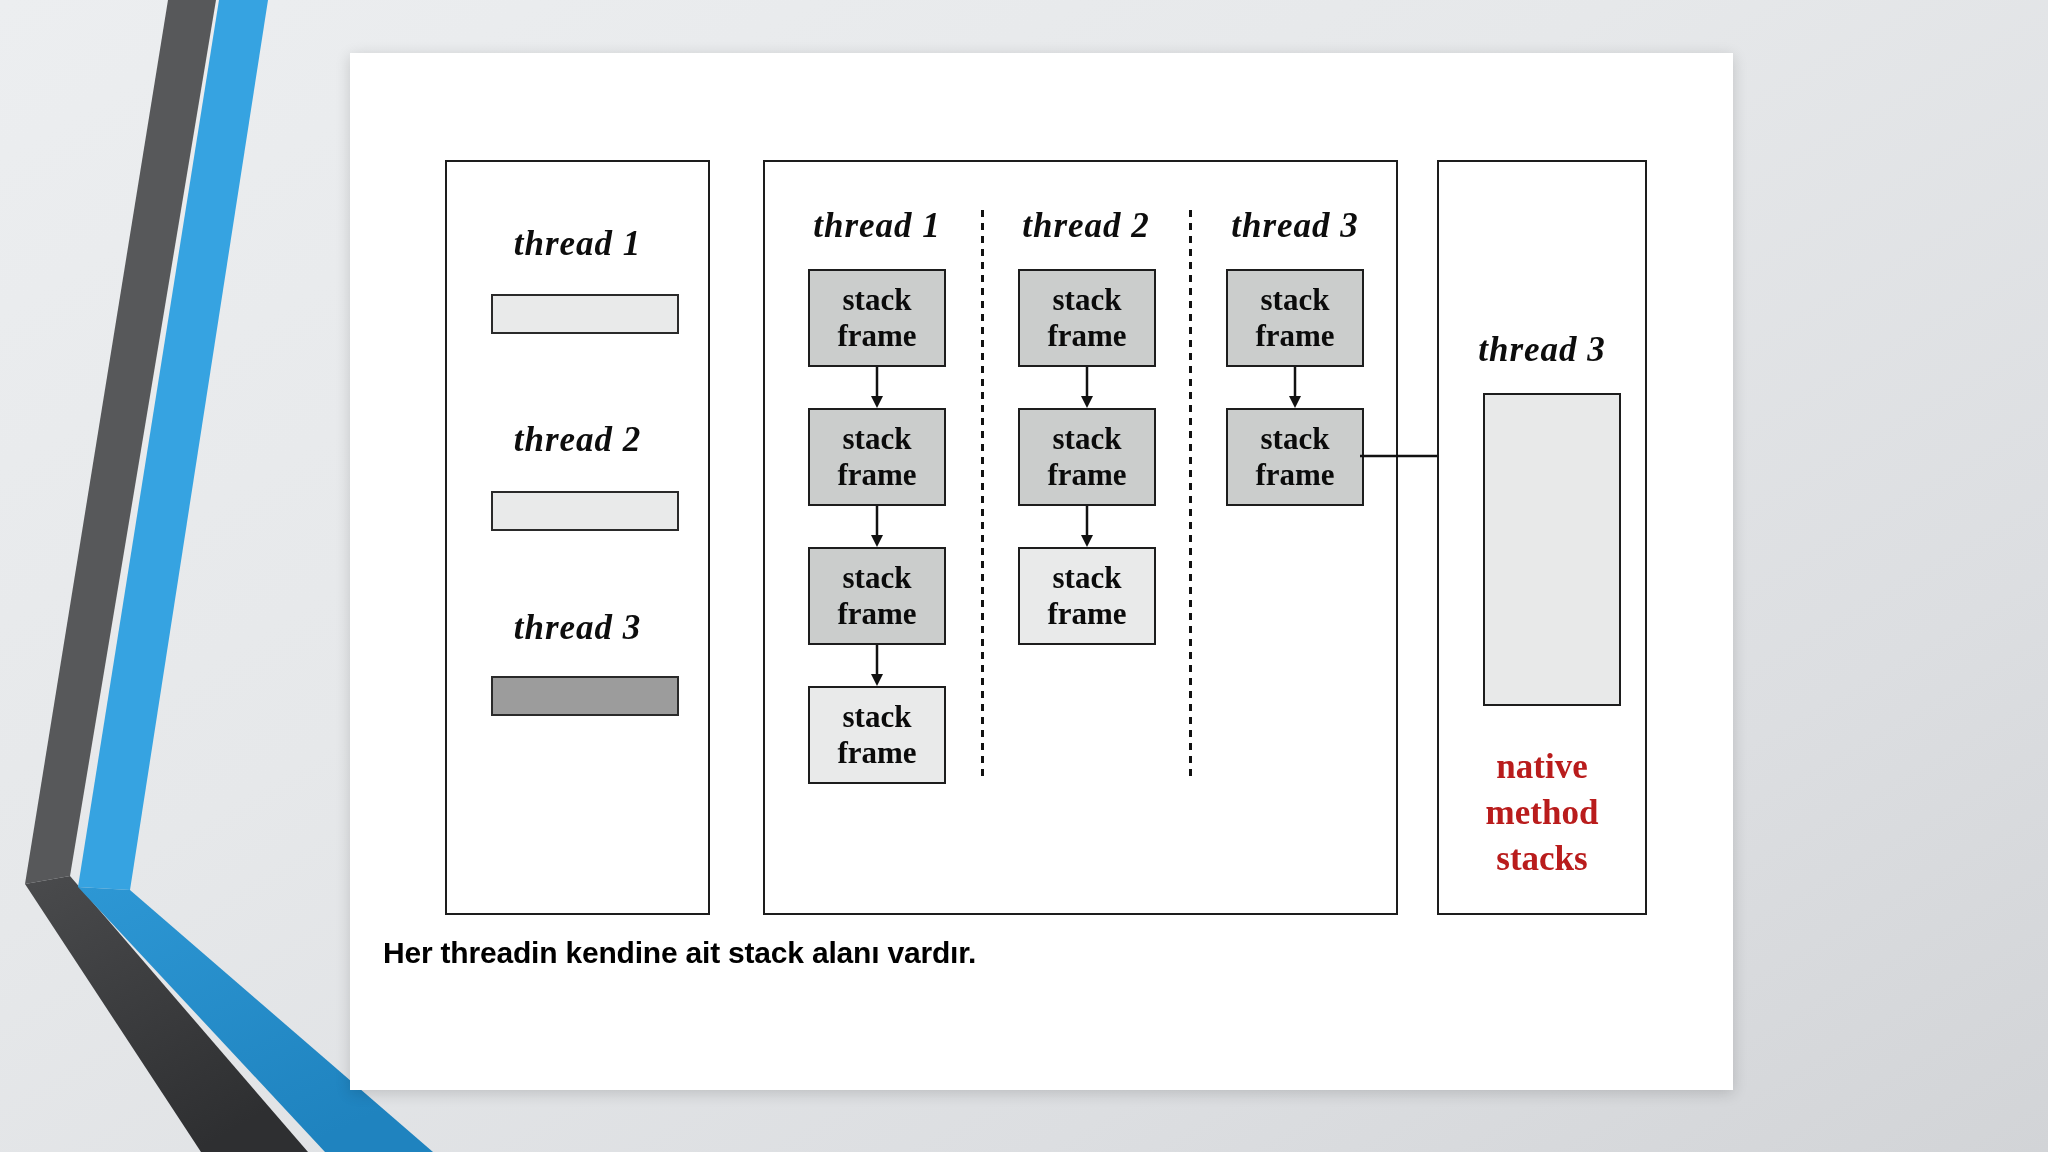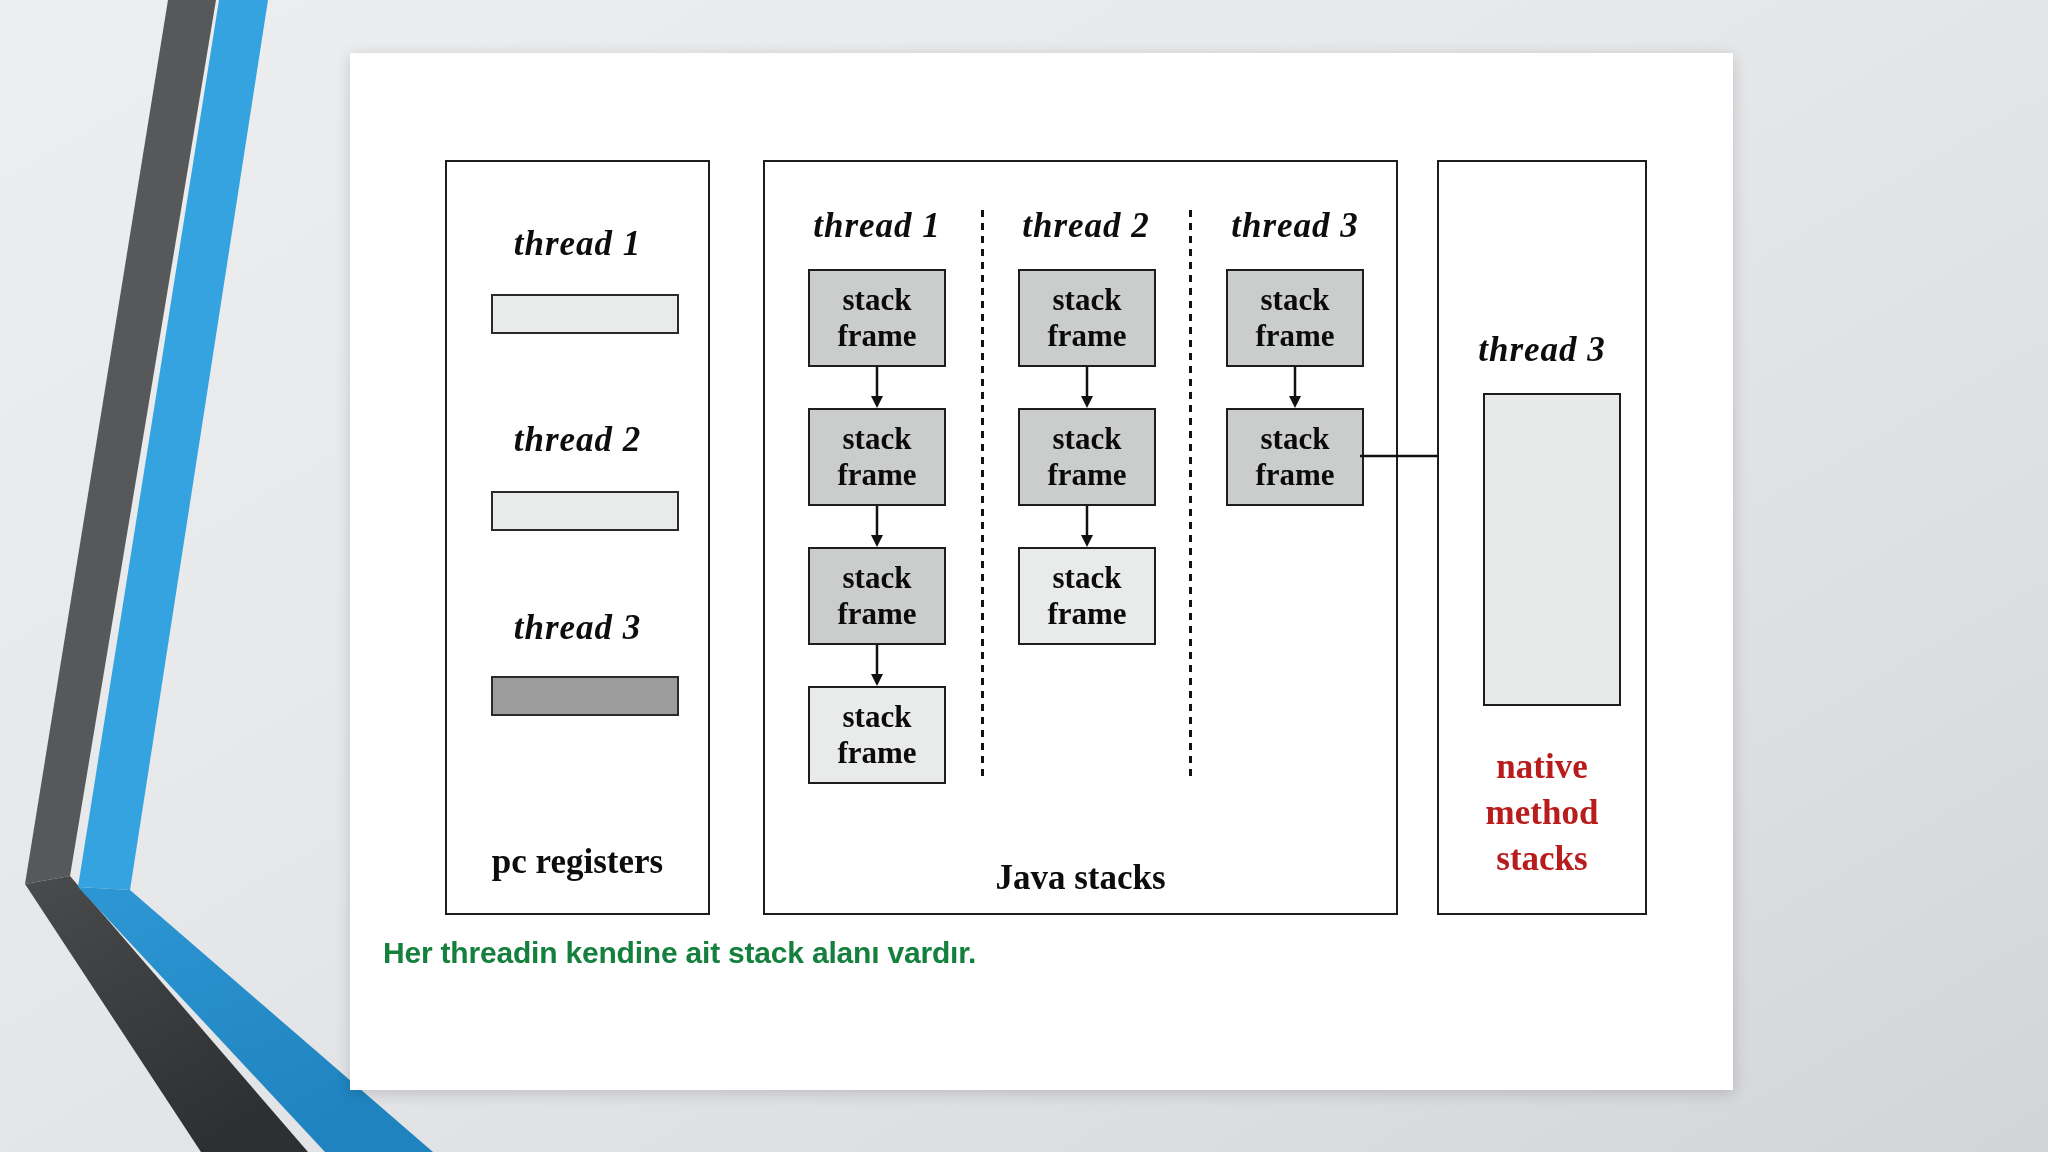--- a/index.html
+++ b/index.html
@@ -70,21 +70,21 @@
   }
   .native-caption{
     position:absolute;left:0;top:582px;width:100%;text-align:center;
     font-size:35px;line-height:1.32;color:#b91c1c;white-space:pre-line;
   }
   .h-arrow{position:absolute;left:1010px;top:392px;}
   
   .footer-text{
     position:absolute;left:33px;top:876px;width:1320px;
     font-family:"Liberation Sans","DejaVu Sans",sans-serif;
-    font-size:30px;line-height:47px;color:#15803d;letter-spacing:-0.2px;
+    font-size:30px;line-height:47px;color:#000000;letter-spacing:-0.2px;
   }
 </style>
 </head>
 <body>
 
 <div class="page">
 
   <svg class="stripes" viewBox="0 0 2048 1152" aria-hidden="true">
     <defs>
       <linearGradient id="darkFold" x1="0" y1="0" x2="0.6" y2="1">
@@ -104,21 +104,20 @@
 
   <div class="slide">
 
     <div class="panel panel-pc">
       <div class="thread-label" style="top:62px">thread 1</div>
       <div class="pc-bar bar-light" style="top:132px"></div>
       <div class="thread-label" style="top:258px">thread 2</div>
       <div class="pc-bar bar-light" style="top:329px"></div>
       <div class="thread-label" style="top:446px">thread 3</div>
       <div class="pc-bar bar-dark" style="top:514px"></div>
-      <div class="panel-caption" style="top:680px">pc registers</div>
     </div>
 
     <div class="panel panel-java">
       <div class="dashline dash-1"></div>
       <div class="dashline dash-2"></div>
 
       <div class="java-header hdr-1">thread 1</div>
       <div class="java-header hdr-2">thread 2</div>
       <div class="java-header hdr-3">thread 3</div>
 
@@ -166,21 +165,20 @@
         <div class="frame frame-dark">stack
 frame</div>
         <svg class="arrow-down" width="16" height="41">
             <line x1="8" y1="0" x2="8" y2="30" stroke="#111" stroke-width="2.5"></line>
             <polygon points="2,29 14,29 8,41" fill="#111"></polygon>
           </svg>
         <div class="frame frame-dark">stack
 frame</div>
       </div>
 
-      <div class="panel-caption" style="top:696px">Java stacks</div>
     </div>
 
     <svg class="h-arrow" width="124" height="22">
       <line x1="0" y1="11" x2="110" y2="11" stroke="#111" stroke-width="2.5"></line>
       <polygon points="109,4 109,18 123,11" fill="#111"></polygon>
     </svg>
 
     <div class="panel panel-native">
       <div class="thread-label" style="top:168px">thread 3</div>
       <div class="native-box"></div>

